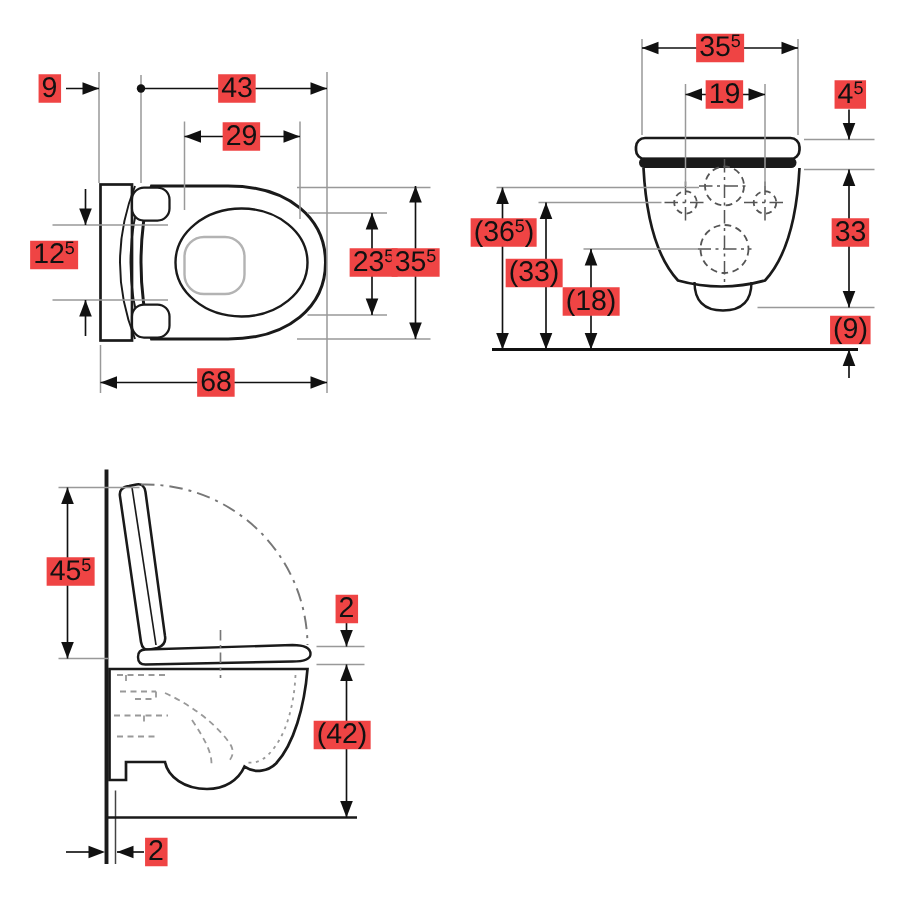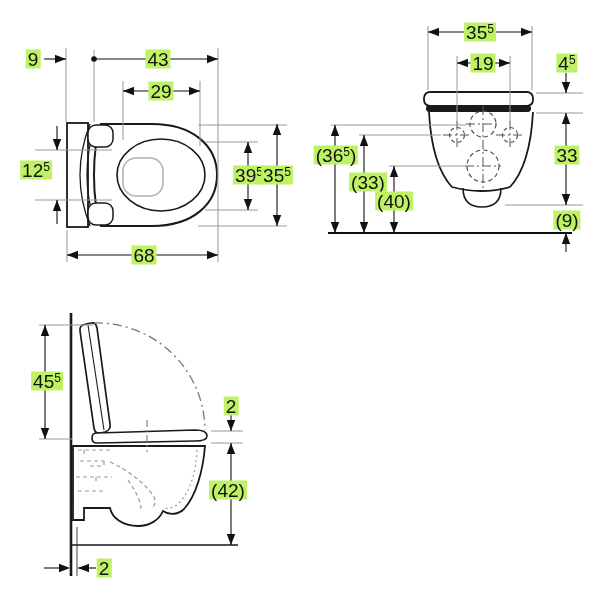--- a/index.html
+++ b/index.html
@@ -1,19 +1,19 @@
 <!DOCTYPE html>
 <html><head>
 <meta charset="utf-8">
 <style>
   html,body{margin:0;padding:0;background:#fff;}
   .stage{position:relative;width:606px;height:600px;background:#fff;overflow:hidden;
          font-family:"Liberation Sans", sans-serif;color:#111;}
   .stage svg{position:absolute;left:0;top:0;}
-  .dim{position:absolute;transform:translate(-50%,-50%);background:#bef264;
+  .dim{position:absolute;transform:translate(-50%,-50%);background:#ef4444;
        font-size:19px;line-height:1;padding:0 2px;white-space:nowrap;color:#111;}
   .dim sup{font-size:12px;line-height:0;vertical-align:6px;}
 </style>
 </head>
 <body>
 
 <div class="stage">
 
 <svg width="606" height="600" viewBox="0 0 606 600">
   <defs>
@@ -173,30 +173,30 @@
     <use href="#arr" transform="translate(231,545) rotate(90)"></use>
     <use href="#arr" transform="translate(70,568)"></use>
     <use href="#arr" transform="translate(78,568) rotate(180)"></use>
   </g>
 </svg>
 
 <div class="dim" style="left:33px;top:59px"><span>9</span><sup></sup><span></span></div>
 <div class="dim" style="left:158px;top:59px"><span>43</span><sup></sup></div>
 <div class="dim" style="left:161px;top:91px"><span>29</span><sup></sup></div>
 <div class="dim" style="left:36px;top:170px"><span>12</span><sup>5</sup></div>
-<div class="dim" style="left:249px;top:175px"><span>39</span><sup>5</sup></div>
+<div class="dim" style="left:249px;top:175px"><span>23</span><sup>5</sup></div>
 <div class="dim" style="left:277px;top:175px"><span>35</span><sup>5</sup></div>
 <div class="dim" style="left:144px;top:255px"><span>68</span><sup></sup></div>
 
 <div class="dim" style="left:480px;top:32px"><span>35</span><sup>5</sup></div>
 <div class="dim" style="left:483px;top:63px"><span>19</span><sup></sup></div>
 <div class="dim" style="left:567px;top:63px"><span>4</span><sup>5</sup></div>
 <div class="dim" style="left:336px;top:155px"><span>(36</span><sup>5</sup><span>)</span></div>
-<div class="dim" style="left:368px;top:182px"><span>(33)</span><sup></sup></div>
-<div class="dim" style="left:394px;top:201px"><span>(40)</span><sup></sup></div>
+<div class="dim" style="left:356px;top:182px"><span>(33)</span><sup></sup></div>
+<div class="dim" style="left:394px;top:201px"><span>(18)</span><sup></sup></div>
 <div class="dim" style="left:567px;top:155px"><span>33</span><sup></sup></div>
 <div class="dim" style="left:567px;top:220px"><span>(9)</span><sup></sup></div>
 
 <div class="dim" style="left:47px;top:381px"><span>45</span><sup>5</sup></div>
 <div class="dim" style="left:231px;top:406px"><span>2</span><sup></sup></div>
 <div class="dim" style="left:228px;top:490px"><span>(42)</span><sup></sup></div>
 <div class="dim" style="left:104px;top:568px"><span>2</span><sup></sup></div>
 
 </div>
 

